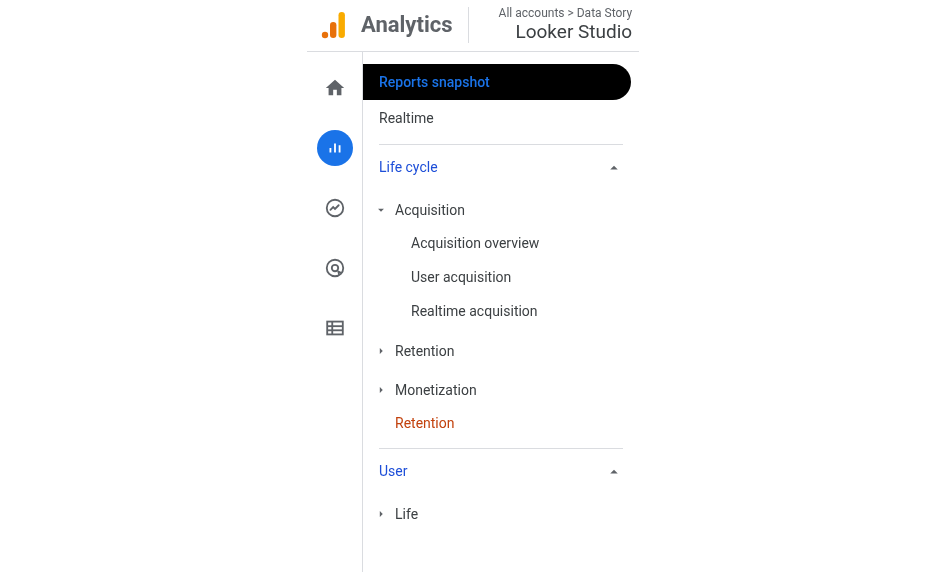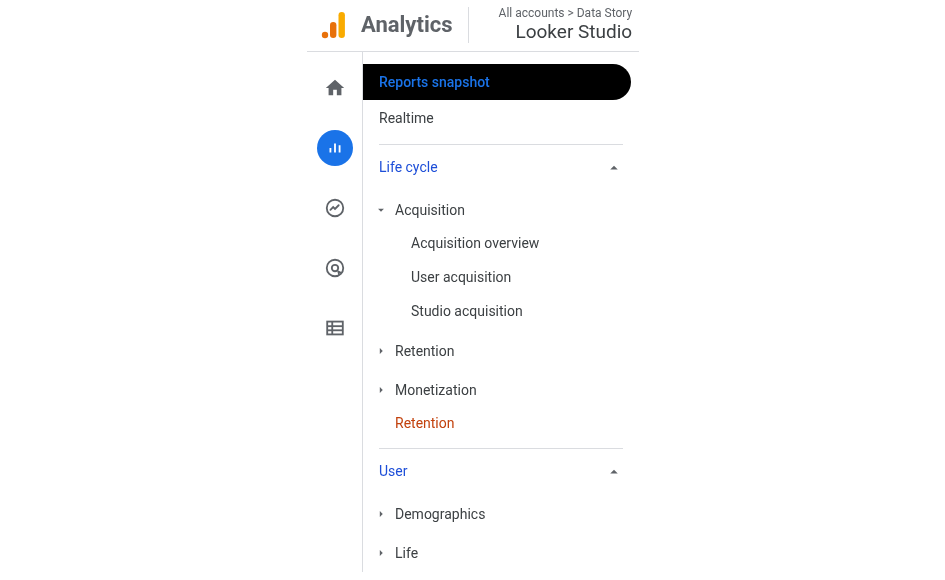--- a/index.html
+++ b/index.html
@@ -104,21 +104,21 @@
       <div class="tree-item">
         <span class="caret">
             <svg width="14" height="14" viewBox="0 0 24 24">
               <path d="M7 10l5 5 5-5z"></path>
             </svg>
           </span>
         <span class="label">Acquisition</span>
       </div>
       <div class="sub-item">Acquisition overview</div>
       <div class="sub-item">User acquisition</div>
-      <div class="sub-item">Studio acquisition</div>
+      <div class="sub-item">Realtime acquisition</div>
 
       <div class="tree-item">
         <span class="caret">
             <svg width="14" height="14" viewBox="0 0 24 24">
               <path d="M10 7l5 5-5 5z"></path>
             </svg>
           </span>
         <span class="label">Retention</span>
       </div>
       <div class="tree-item">
@@ -140,25 +140,17 @@
               <path d="M7 14l5-5 5 5z"></path>
             </svg>
           </span>
       </div>
       <div class="tree-item">
         <span class="caret">
             <svg width="14" height="14" viewBox="0 0 24 24">
               <path d="M10 7l5 5-5 5z"></path>
             </svg>
           </span>
-        <span class="label">Demographics</span>
-      </div>
-      <div class="tree-item">
-        <span class="caret">
-            <svg width="14" height="14" viewBox="0 0 24 24">
-              <path d="M10 7l5 5-5 5z"></path>
-            </svg>
-          </span>
         <span class="label">Life</span>
       </div>
     </div>
   </div>
 </div>
 
 </body></html>

